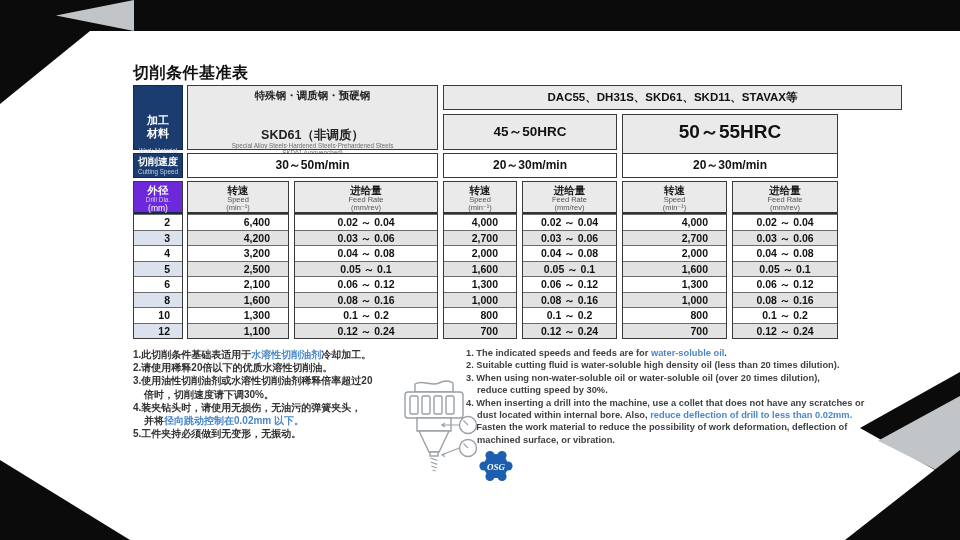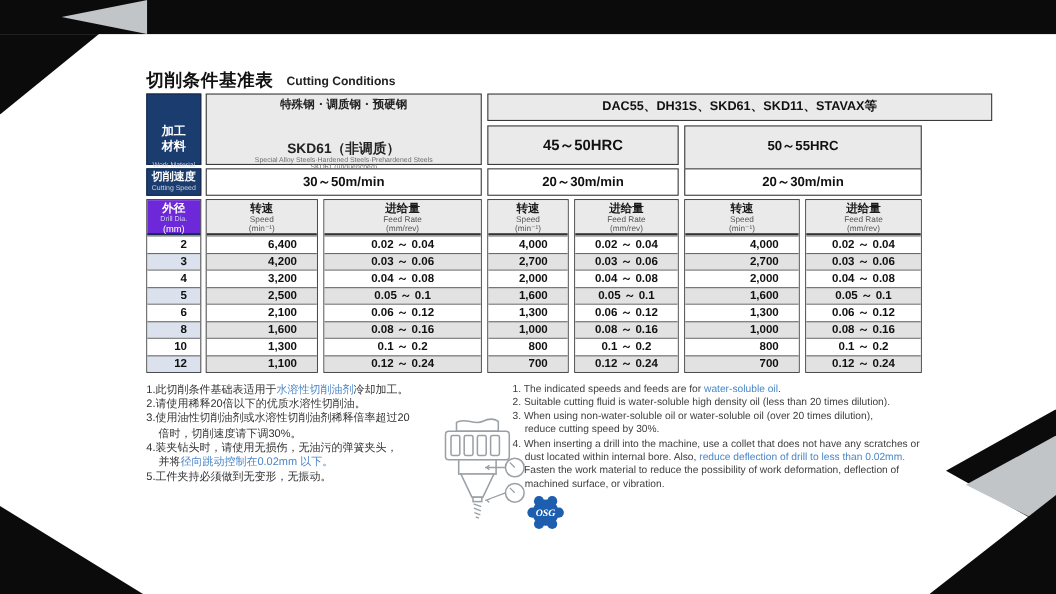--- a/index.html
+++ b/index.html
@@ -14,21 +14,21 @@
         clip-path:polygon(0 0,100% 0,0 100%);}
   .deco-bottom-left{left:0;top:460px;width:130px;height:80px;background:#0b0b0b;
         clip-path:polygon(0 0,100% 100%,0 100%);}
   .deco-right-black{left:860px;top:372px;width:100px;height:112px;background:#0b0b0b;
         clip-path:polygon(100% 0,0 50%,100% 100%);}
   .deco-right-grey{left:878px;top:396px;width:82px;height:86px;background:#c2c5c8;
         clip-path:polygon(100% 0,0 52%,100% 100%);}
   .deco-bottom-right{left:845px;top:450px;width:115px;height:90px;background:#0b0b0b;
         clip-path:polygon(100% 0,100% 100%,0 100%);}
   
-  .titlebar{position:absolute;left:133px;top:63px;display:flex;align-items:center;}
+  .titlebar{position:absolute;left:133px;top:63px;display:flex;align-items:flex-start;flex-direction:column;}
   .title-cn{font-size:16px;font-weight:bold;color:#111;letter-spacing:.5px;}
   .title-en{font-size:11px;font-weight:600;color:#222;margin-left:12px;}
   
   .ctable{position:absolute;left:133px;top:85px;width:705px;height:254px;}
   .box{position:absolute;box-sizing:border-box;border:1px solid #3a3a3a;background:#fff;}
   .grey{background:#eaeaea;}
   .navy{background:#1b3c6e;color:#fff;border-color:#14294b;}
   
   .hcellA{left:0;top:0;width:50px;height:65px;padding-top:28px;}
   .hcellA .cn{font-size:11px;font-weight:bold;line-height:13px;text-align:center;}
@@ -38,21 +38,21 @@
   .hcellB .en{font-size:6.3px;color:#c9d3e4;text-align:center;margin-top:1px;}
   
   .g1box{left:54px;top:0;width:251px;height:65px;}
   .g1box .l1{font-size:10.5px;font-weight:bold;line-height:12px;margin-top:3px;text-align:center;}
   .g1box .l2{font-size:12.5px;font-weight:bold;line-height:13px;text-align:center;margin-top:28px;}
   .g1box .l3{font-size:6.3px;color:#6d6d6d;line-height:7px;text-align:center;}
   .g1box .l4{font-size:6.3px;color:#6d6d6d;line-height:7px;text-align:center;}
   .g1box .hrc{font-size:15px;font-weight:bold;line-height:17px;margin-top:2px;text-align:center;color:#111;}
   .dacbox{left:310px;top:0;width:459px;height:25px;font-size:11.5px;font-weight:bold;line-height:23px;text-align:center;color:#111;}
   .hrc2{left:310px;top:29px;width:174px;height:36px;font-size:13.5px;font-weight:bold;line-height:34px;text-align:center;color:#111;}
-  .hrc3{left:489px;top:29px;width:216px;height:52px;font-size:12px;font-weight:bold;line-height:34px;text-align:center;color:#111;}
+  .hrc3{left:489px;top:29px;width:216px;height:52px;font-size:19px;font-weight:bold;line-height:34px;text-align:center;color:#111;}
   
   .spd{top:68px;height:25px;font-size:12px;font-weight:bold;line-height:23px;text-align:center;color:#111;}
   .spd1{left:54px;width:251px;}
   .spd2{left:310px;width:174px;}
   .spd3{left:489px;width:216px;}
   
   .colbox{top:96px;height:158px;}
   .diabox{left:0;width:50px;}
   .s1{left:54px;width:102px;}  .f1{left:161px;width:144px;}
   .s2{left:310px;width:74px;}  .f2{left:389px;width:95px;}
@@ -68,21 +68,21 @@
         font-size:10.5px;font-weight:bold;color:#111;text-align:center;background:#fff;}
   .cell:first-of-type{border-top:none;}
   .cell.alt{background:#e2e2e3;}
   .cell.dcell{text-align:right;padding-right:12px;}
   .cell.dcell.alt{background:#dbe2ee;}
   .s1 .cell,.s2 .cell,.s3 .cell{text-align:right;padding-right:18px;}
   
   .notes{position:absolute;font-size:10px;line-height:13.2px;color:#333;}
   .notes-cn{left:133px;top:348px;width:330px;}
   .notes-en{left:466px;top:347px;width:384px;font-size:9.3px;line-height:12.4px;color:#3f3f3f;}
-  .nline{white-space:nowrap;}
+  .nline{white-space:nowrap;font-weight:bold;}
   .nline.ind{padding-left:11px;}
   .blue{color:#4a86c8;}
   
   .chuck{position:absolute;left:393px;top:378px;}
   .logo{position:absolute;left:478px;top:449px;}
 </style>
 </head>
 <body>
 
 <div class="page">

